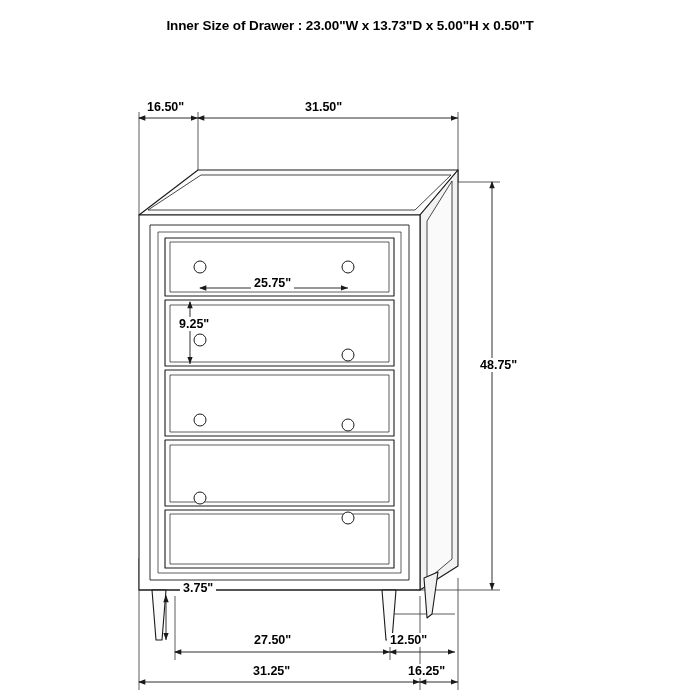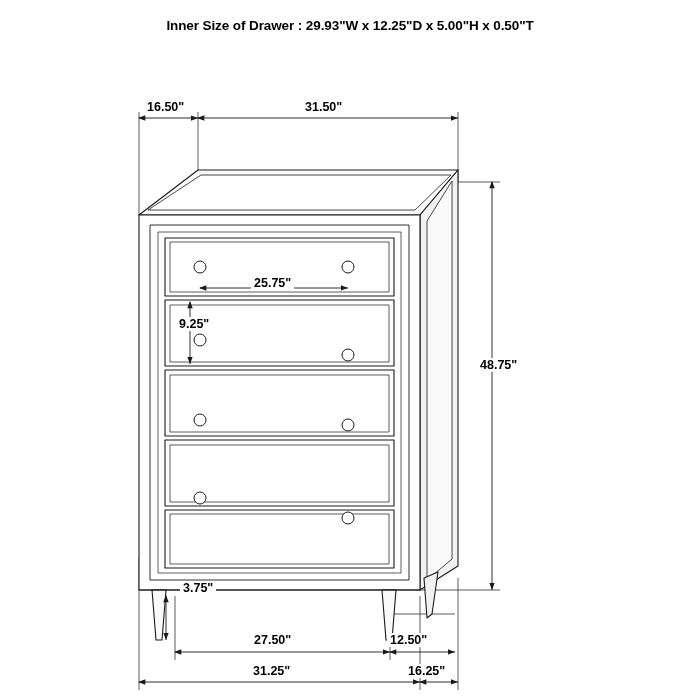--- a/index.html
+++ b/index.html
@@ -45,21 +45,21 @@
     padding: 0 3px;
     white-space: nowrap;
     line-height: 14px;
   }
 </style>
 </head>
 <body>
 
 <div id="stage">
 
-  <div class="title">Inner Size of Drawer : 29.93"W x 12.25"D x 5.00"H x 0.50"T</div>
+  <div class="title">Inner Size of Drawer : 23.00"W x 13.73"D x 5.00"H x 0.50"T</div>
 
   <svg class="diagram" viewBox="0 0 700 700">
     <defs>
       <marker id="arrA" markerWidth="9" markerHeight="9" refX="8" refY="3" orient="auto" markerUnits="strokeWidth">
         <path d="M0,0 L8,3 L0,6 z" fill="#1a1a1a"></path>
       </marker>
       <marker id="arrB" markerWidth="9" markerHeight="9" refX="1" refY="3" orient="auto" markerUnits="strokeWidth">
         <path d="M8,0 L0,3 L8,6 z" fill="#1a1a1a"></path>
       </marker>
     </defs>

